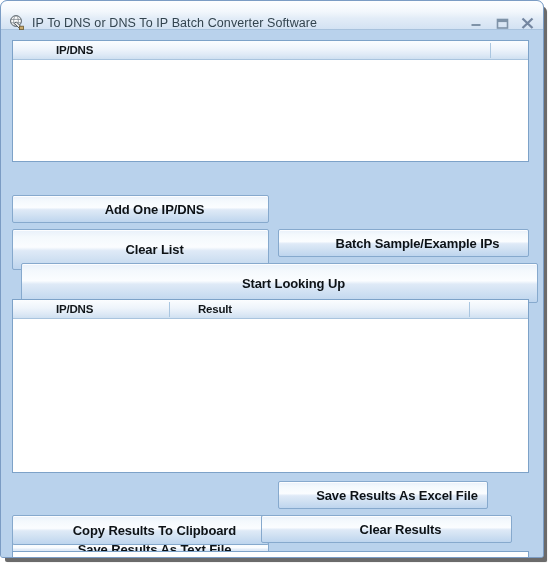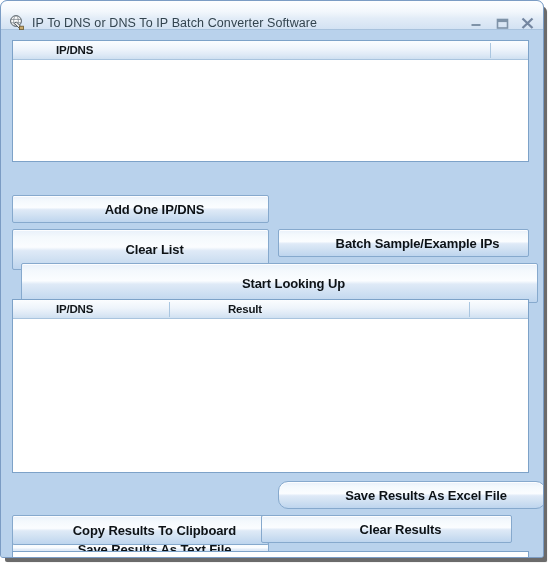--- a/index.html
+++ b/index.html
@@ -206,29 +206,29 @@
     <div class="btn" style="left:11px; top:199px; width:257px; height:41px;">Clear List</div>
 
     <div class="btn" style="left:277px; top:199px; width:251px; height:28px;">Batch Sample/Example IPs</div>
 
     <div class="btn" style="left:11px; top:233px; width:517px; height:40px;margin-left:9px;">Start Looking Up</div>
 
     <div class="listbox" style="left:11px; top:269px; width:517px; height:174px;">
       <div class="list-header">
         <div class="col-head" style="left:8px;">IP/DNS</div>
         <div class="col-sep" style="left:156px;"></div>
-        <div class="col-head" style="left:180px;">Result</div>
+        <div class="col-head" style="left:150px;">Result</div>
         <div class="col-sep" style="left:456px;"></div>
       </div>
       <div class="list-body" style="height:153px;"></div>
     </div>
 
     <div class="btn" style="left:11px; top:470px; width:257px; height:28px;margin-top:35px;">Save Results As Text File</div>
 
-    <div class="btn" style="left:277px; top:451px; width:268px; height:28px;border-radius:10px;">Save Results As Excel File</div>
+    <div class="btn" style="left:277px; top:451px; width:210px; height:28px;">Save Results As Excel File</div>
 
     <div class="btn" style="left:11px; top:485px; width:257px; height:30px;">Copy Results To Clipboard</div>
 
     <div class="btn" style="left:260px; top:485px; width:251px; height:28px;">Clear Results</div>
 
     <div id="progress-bar" style="left:11px; top:521px; width:517px; height:24px;">
       <span id="progress-label">Progress Bar</span>
     </div>
 
   </div>

